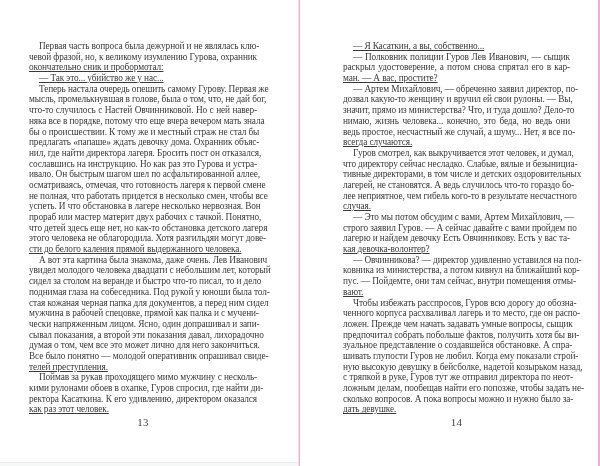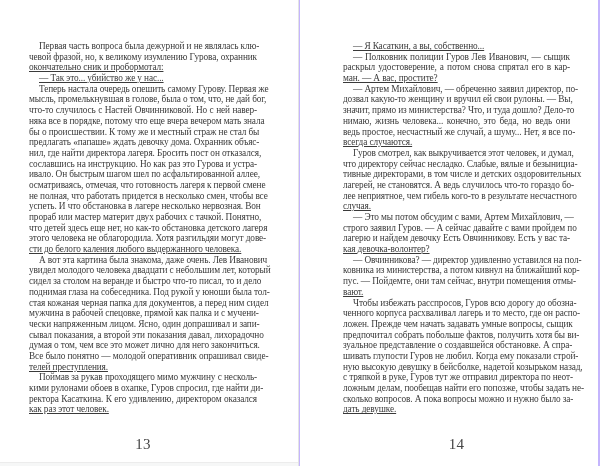--- a/index.html
+++ b/index.html
@@ -5,21 +5,21 @@
   html, body {
     margin: 0; padding: 0;
     width: 600px; height: 466px;
     overflow: hidden;
     background: #ffffff;
     font-family: "Liberation Serif", "DejaVu Serif", serif;
   }
   .spread {
     position: relative;
     width: 600px; height: 466px;
-    background: #c4b5fd;
+    background: #f9a8d4;
   }
   .page {
     position: absolute; top: 0;
     width: 298px; height: 466px;
     background: #ffffff;
   }
   .page-left  { left: 0; }
   .page-right { left: 300px; }
   .divider {
     position: absolute; top: 0; left: 298px;
@@ -45,23 +45,23 @@
   .line {
     height: 10.7px;
     text-align: justify;
     text-align-last: justify;
     overflow: visible;
     white-space: nowrap;
   }
   .line.first { text-indent: 10px; }
   .line.final { text-align-last: left; white-space: normal; text-decoration: underline; }
   .page-number {
-    position: absolute; top: 436px;
+    position: absolute; top: 416px;
     text-align: center;
-    font-size: 15px;
+    font-size: 11px;
     color: #454545;
     letter-spacing: 0.3px;
   }
   .page-left  .page-number { left: 29px; width: 228px; }
   .page-right .page-number { left: 43px; width: 227px; }
 </style>
 </head>
 <body>
 
 <div class="spread">
@@ -85,21 +85,21 @@
           <div class="line">предлагать «папаше» ждать девочку дома. Охранник объяс-</div>
           <div class="line">нил, где найти директора лагеря. Бросить пост он отказался,</div>
           <div class="line">сославшись на инструкцию. Но как раз это Гурова и устра-</div>
           <div class="line">ивало. Он быстрым шагом шел по асфальтированной аллее,</div>
           <div class="line">осматриваясь, отмечая, что готовность лагеря к первой смене</div>
           <div class="line">не полная, что работать придется в несколько смен, чтобы все</div>
           <div class="line">успеть. И что обстановка в лагере несколько нервозная. Вон</div>
           <div class="line">прораб или мастер материт двух рабочих с тачкой. Понятно,</div>
           <div class="line">что детей здесь еще нет, но как-то обстановка детского лагеря</div>
           <div class="line">этого человека не облагородила. Хотя разгильдяи могут дове-</div>
-          <div class="line final">сти до белого каления любого выдержанного человека.</div>
+          <div class="line final">сти до белого каления прямой выдержанного человека.</div>
         </div>
         <div class="para">
           <div class="line first">А вот эта картина была знакома, даже очень. Лев Иванович</div>
           <div class="line">увидел молодого человека двадцати с небольшим лет, который</div>
           <div class="line">сидел за столом на веранде и быстро что-то писал, то и дело</div>
           <div class="line">поднимая глаза на собеседника. Под рукой у юноши была тол-</div>
           <div class="line">стая кожаная черная папка для документов, а перед ним сидел</div>
           <div class="line">мужчина в рабочей спецовке, прямой как палка и с мучени-</div>
           <div class="line">чески напряженным лицом. Ясно, один допрашивал и запи-</div>
           <div class="line">сывал показания, а второй эти показания давал, лихорадочно</div>

